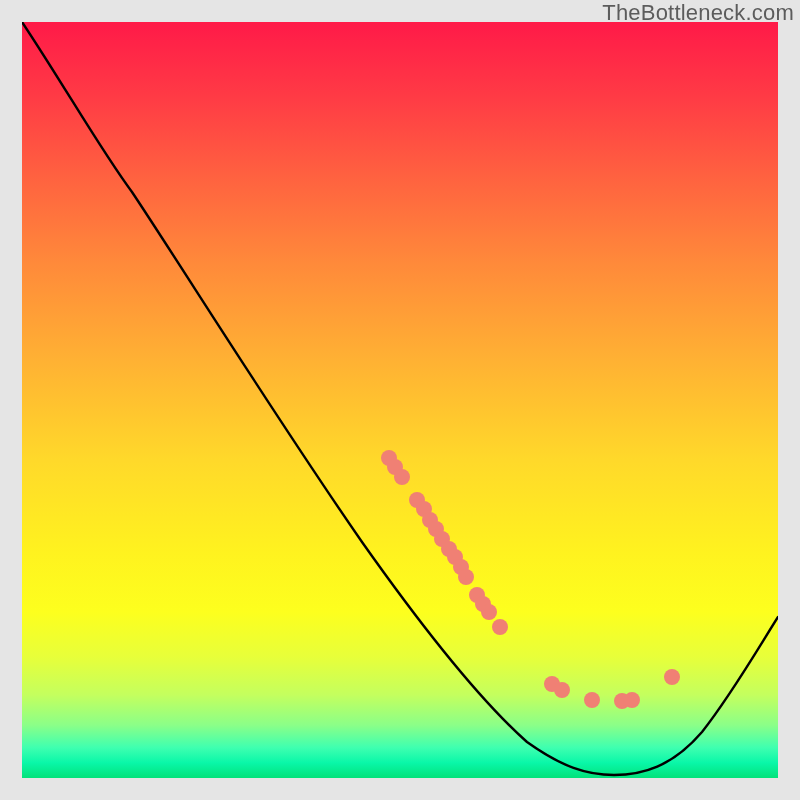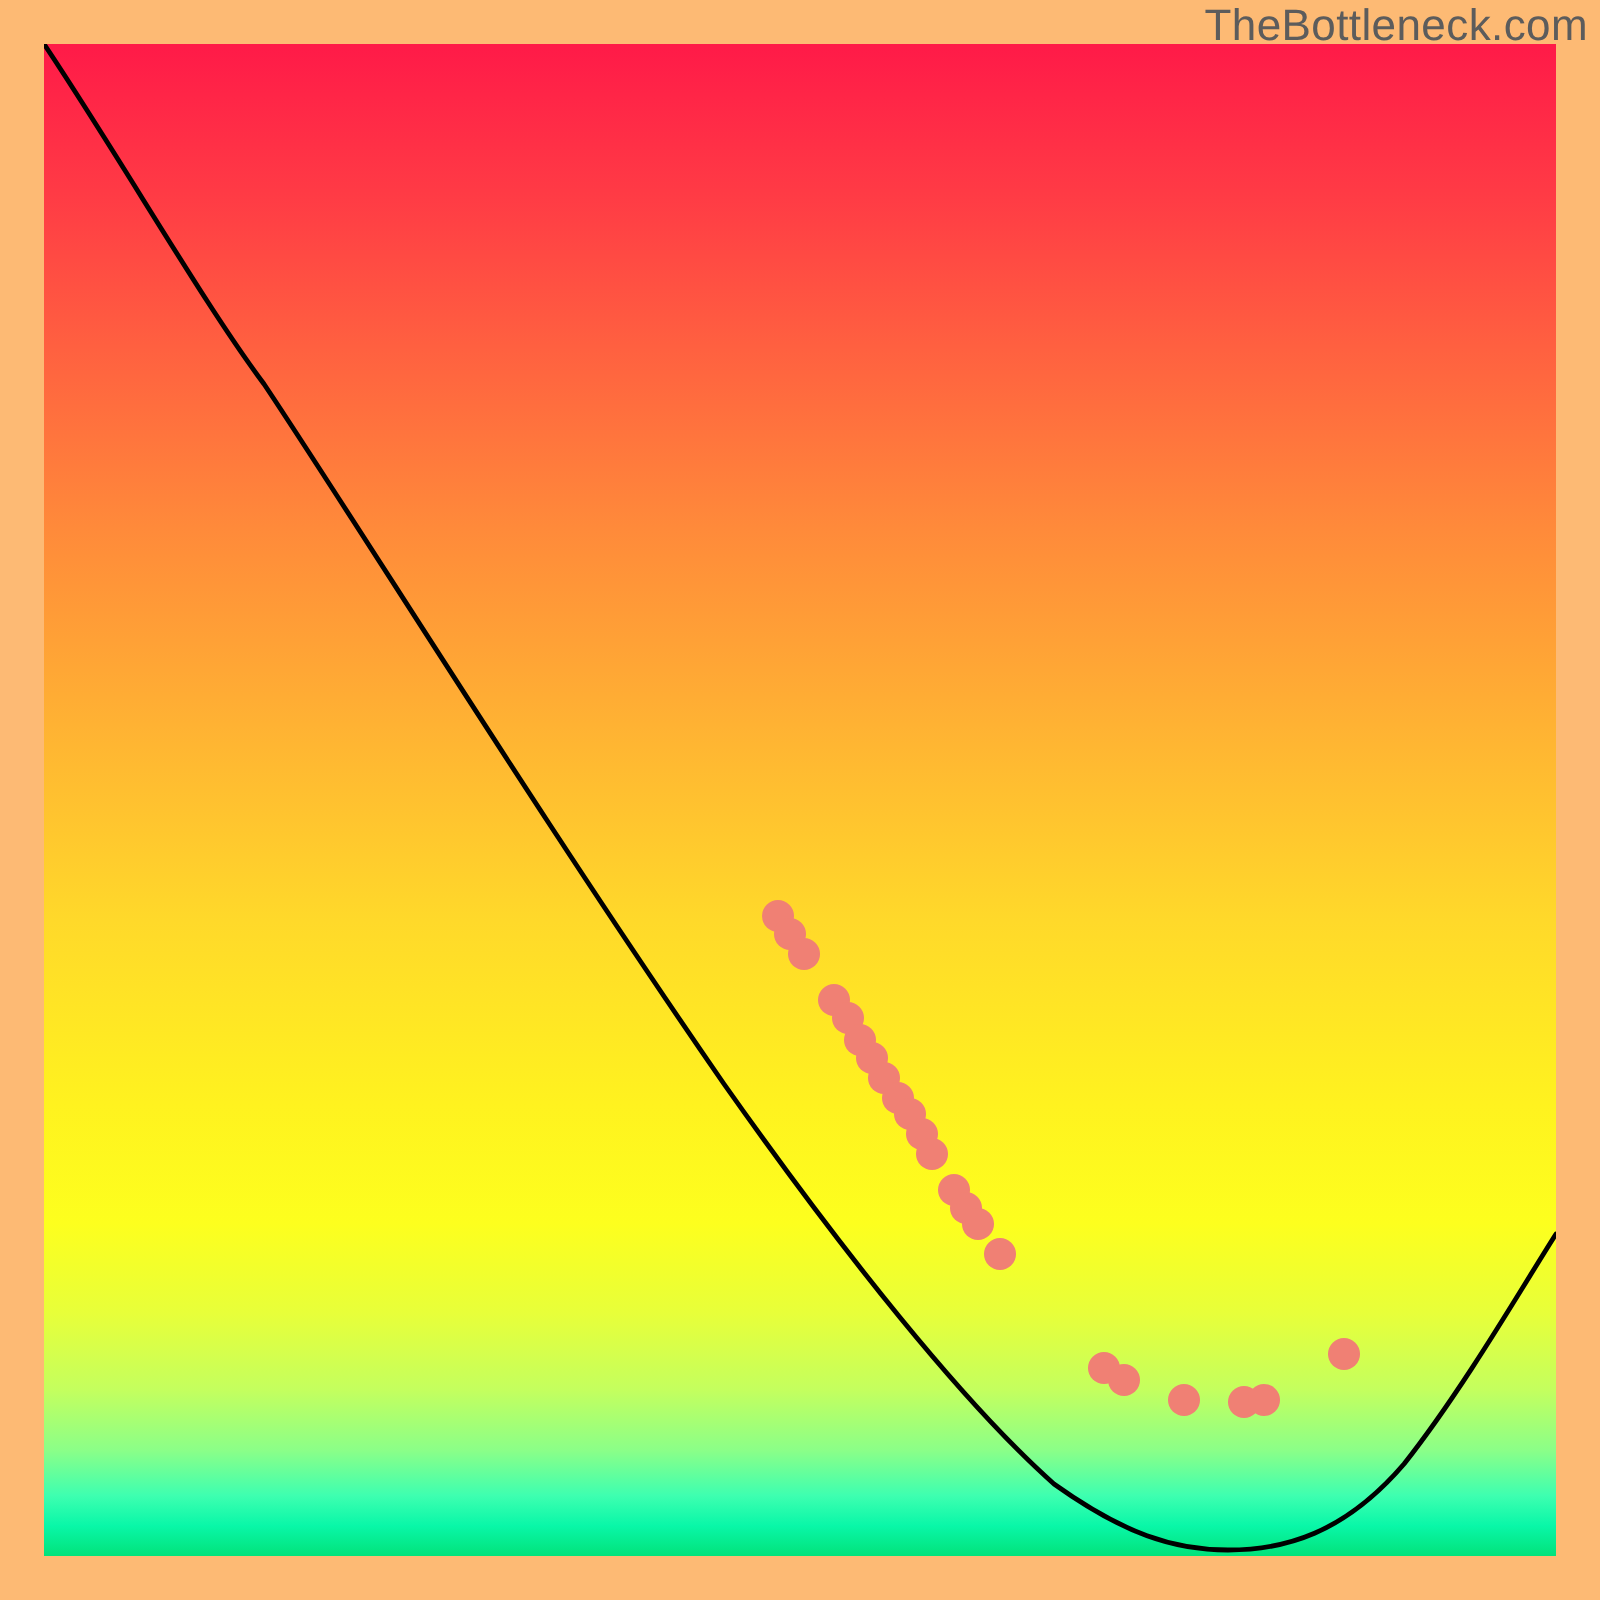--- a/index.html
+++ b/index.html
@@ -7,21 +7,21 @@
     padding: 0;
     width: 800px;
     height: 800px;
     background: #000;
     overflow: hidden;
   }
   .wrap {
     position: relative;
     width: 800px;
     height: 800px;
-    background: #fdba74;
+    background: #e5e5e5;
   }
   .plot {
     position: absolute;
     left: 22px;
     top: 22px;
     width: 756px;
     height: 756px;
     background: linear-gradient(to bottom,
       #ff1a48 0%,
       #ff3b45 10%,

